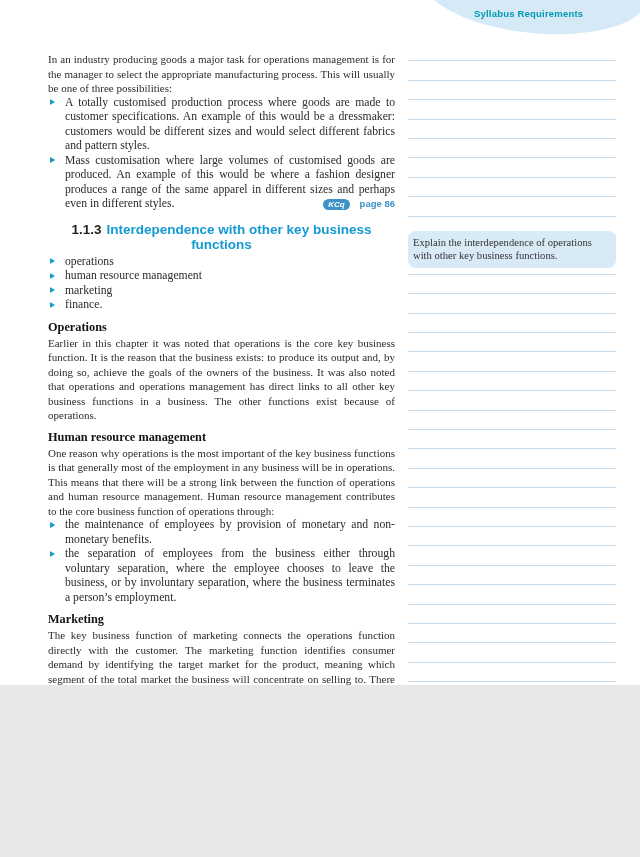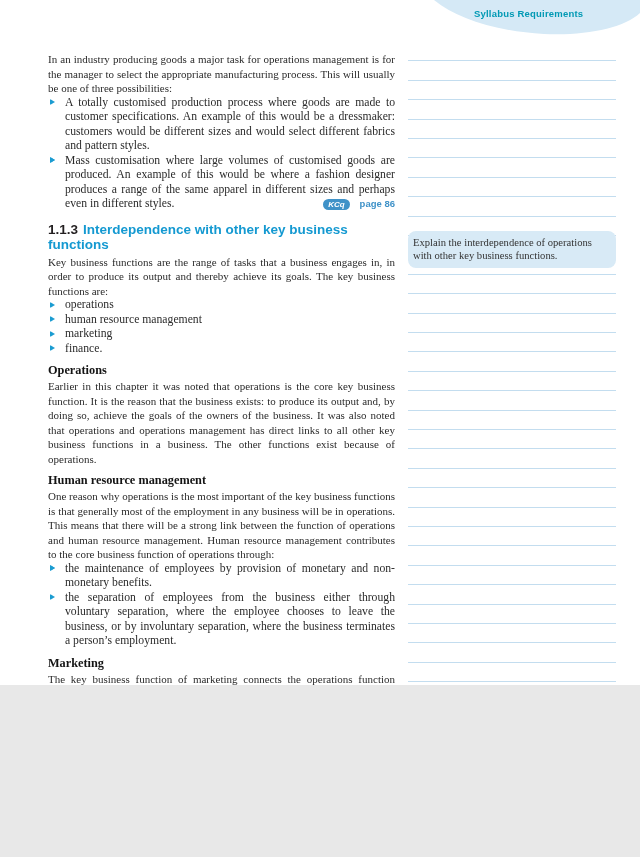--- a/index.html
+++ b/index.html
@@ -18,21 +18,21 @@
   
   .main { position:absolute; left:48px; top:52px; width:347px; }
   .main p { font-size:11px; line-height:14.5px; text-align:justify; }
   ul.blist { list-style:none; }
   ul.blist li { position:relative; padding-left:17px; font-size:11.7px; line-height:14.5px; text-align:justify; }
   .tri {
     position:absolute; left:2px; top:3.8px; width:0; height:0;
     border-left:5.5px solid #1b9cd1; border-top:3.6px solid transparent;
     border-bottom:3.6px solid transparent; border-radius:1px;
   }
-  .sec-head { margin:10px 0 3px 0; font-family:"Liberation Sans", sans-serif; font-weight:bold; font-size:13.5px; }
+  .sec-head { margin:10px 0 3px 0; font-family:"Liberation Sans", sans-serif; font-weight:bold; font-size:13.5px;text-align:center; }
   .sec-num { color:#231f20; margin-right:5px; }
   .sec-title { color:#1499d1; }
   .sub-head { margin:7px 0 1px 0; font-size:12.3px; font-weight:bold; color:#141414; }
   .li-kcq { position:relative; }
   .kcq {
     position:absolute; right:0; bottom:0; display:flex; align-items:center; gap:10px;
     font-family:"Liberation Sans", sans-serif; cursor:pointer;
   }
   .kcq-oval {
     background:#3f92c8; color:#ffffff; font-weight:bold; font-style:italic;
@@ -93,21 +93,20 @@
         <span>Mass customisation where large volumes of customised goods are produced. An example of this would be where a fashion designer produces a range of the same apparel in different sizes and perhaps even in different styles.</span>
         <span class="kcq">
           <span class="kcq-oval">KCq</span>
           <span class="kcq-ref">page 86</span>
         </span>
       </li>
     </ul>
 
     <h2 class="sec-head"><span class="sec-num">1.1.3</span><span class="sec-title">Interdependence with other key business functions</span></h2>
 
-    <p>Key business functions are the range of tasks that a business engages in, in order to produce its output and thereby achieve its goals. The key business functions are:</p>
 
     <ul class="blist">
       <li>
         <span class="tri"></span>
         <span>operations</span>
       </li>
       <li>
         <span class="tri"></span>
         <span>human resource management</span>
       </li>

